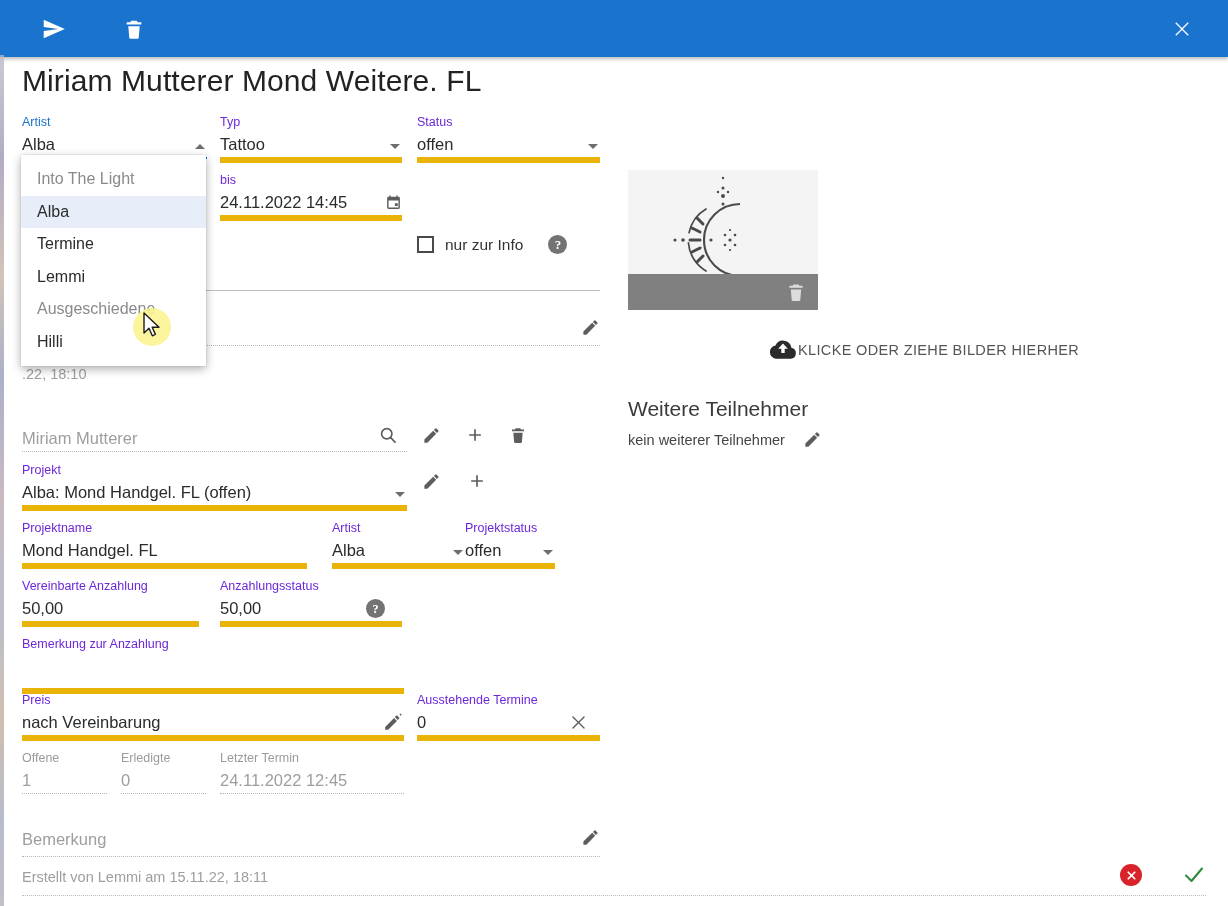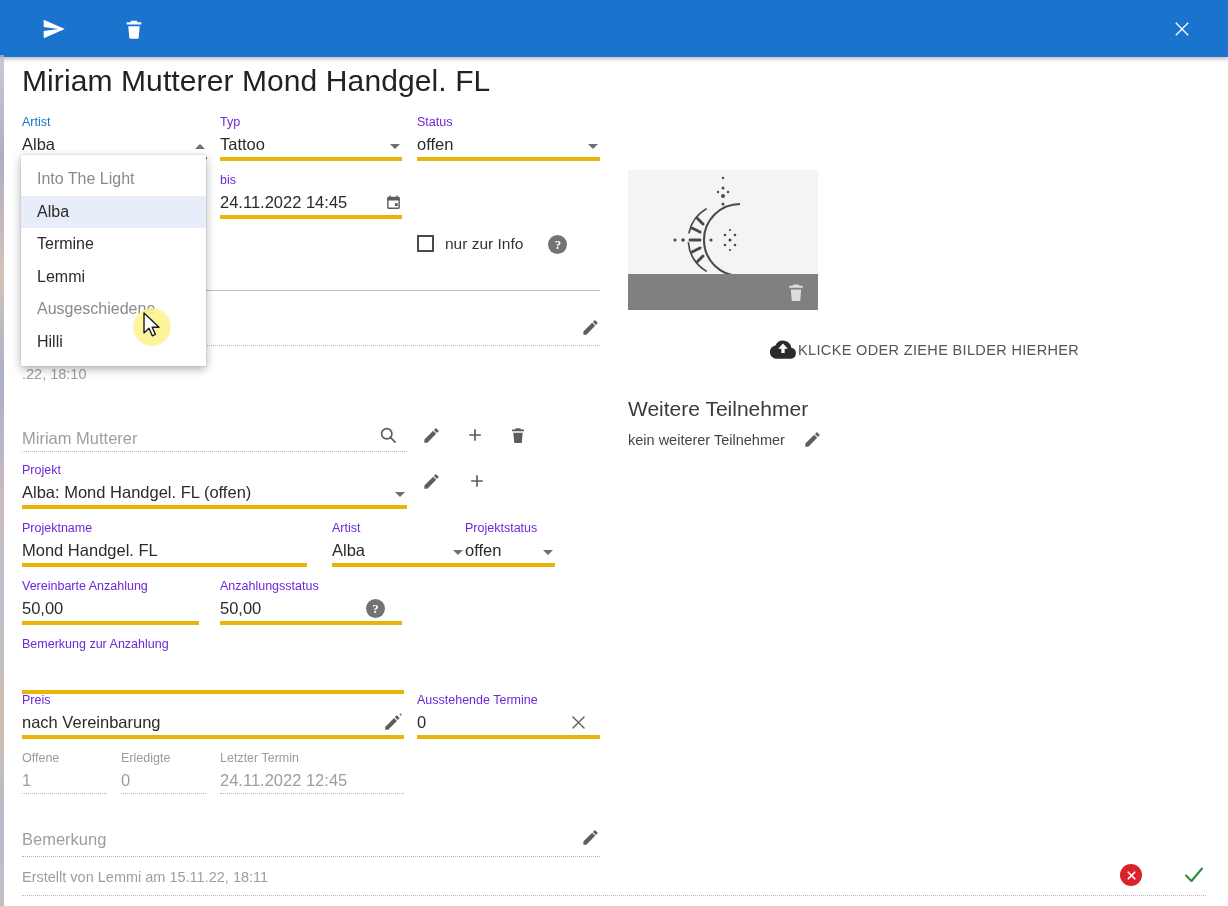--- a/index.html
+++ b/index.html
@@ -53,21 +53,21 @@
     font-size:12.5px; color:#6d28d9; line-height:14px; white-space:nowrap;
   }
   .f-label.focused { color:#1a73cd; }
   .f-label.light { color:#9b9b9b; }
   .f-value {
     font-size:16.5px; color:#2b2b2b; line-height:26px;
     padding-top:2px; white-space:nowrap;
   }
   .f-value.placeholder { color:#9e9e9e; }
   .f-value.muted { color:#9e9e9e; }
-  .f-line { border-bottom:4px solid #eab308; }
+  .f-line { border-bottom:6px solid #eab308; }
   .f-line.focused { border-bottom:2px solid #1a73cd; }
   .f-line.dotted { border-bottom:1px dotted #b4b4b4; }
 
   .caret {
     position:absolute; right:2px; bottom:8px;
     width:0;height:0;border-left:5px solid transparent;border-right:5px solid transparent;
     border-top:5px solid #6e6e6e; cursor:pointer;
   }
   .caret.up { border-top:none; border-bottom:5px solid #6e6e6e; }
 
@@ -141,21 +141,21 @@
   .created-note {
     position:absolute; left:22px; top:812px; font-size:14.5px; color:#9e9e9e; white-space:nowrap;
   }
   .created-note2 {
     position:absolute; left:22px; top:309px; font-size:14.5px; color:#9e9e9e; white-space:nowrap;
   }
 
   .checkbox-box {
     width:17px;height:17px;border:2px solid #4a4a4a;background:#fff;cursor:pointer;
   }
-  .cb-row { position:absolute; left:417px; top:178px; display:flex; align-items:flex-start; gap:11px; }
+  .cb-row { position:absolute; left:417px; top:178px; display:flex; align-items:center; gap:11px; }
   .cb-label { font-size:15.5px; color:#333; white-space:nowrap; }
 
   .help-circle {
     width:19px;height:19px;border-radius:50%;background:#737373;color:#fff;
     font-size:13px;font-weight:bold;line-height:19px;text-align:center;cursor:pointer;
     font-family:"Liberation Serif", serif;
   }
 </style>
 </head>
 <body>
@@ -183,21 +183,21 @@
             <path d="M19.3 5.7l-1-1L12 11 5.7 4.7l-1 1L11 12l-6.3 6.3 1 1L12 13l6.3 6.3 1-1L13 12z"></path>
           </svg>
       </span>
     </div>
   </div>
 
   <div class="edge-sliver"></div>
 
   <div class="body-area">
 
-    <div class="page-title">Miriam Mutterer Mond Handgel. FL</div>
+    <div class="page-title">Miriam Mutterer Mond Weitere. FL</div>
 
     <div class="field" style="left:22px; top:58px; width:185px;">
       <div class="f-label focused">Artist</div>
       <div class="f-line focused" style="position:relative;">
         <div class="f-value">Alba</div>
         <div class="caret up"></div>
       </div>
     </div>
 
     <div class="field" style="left:220px; top:58px; width:182px;">

